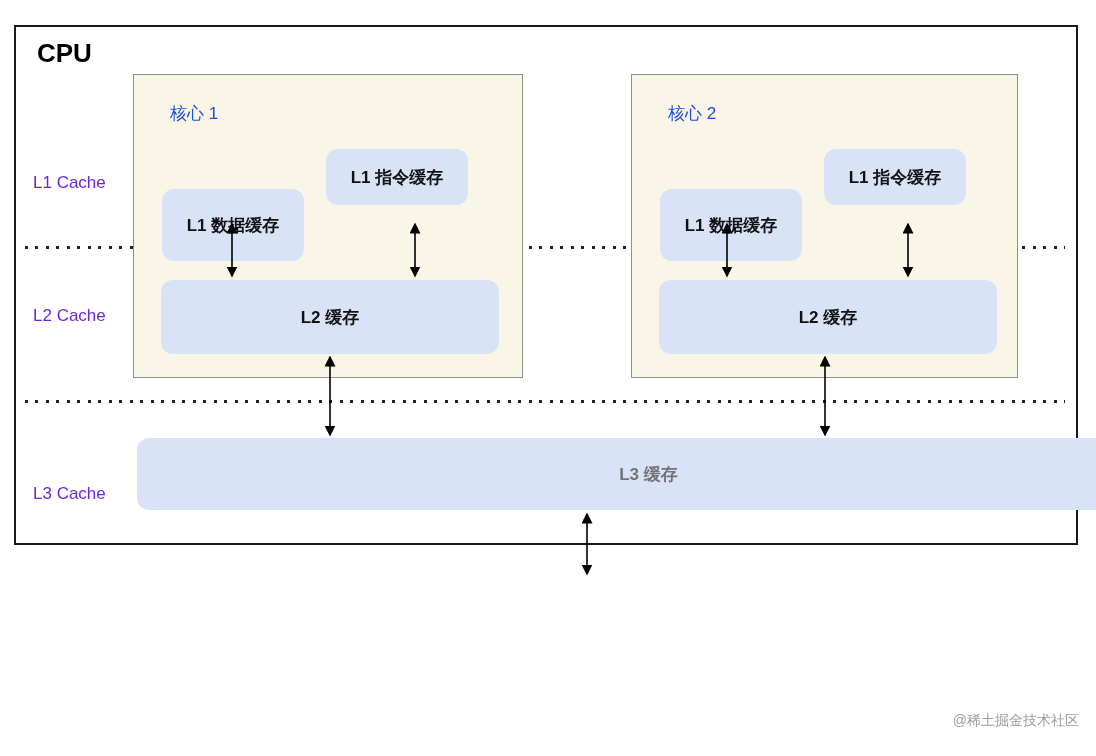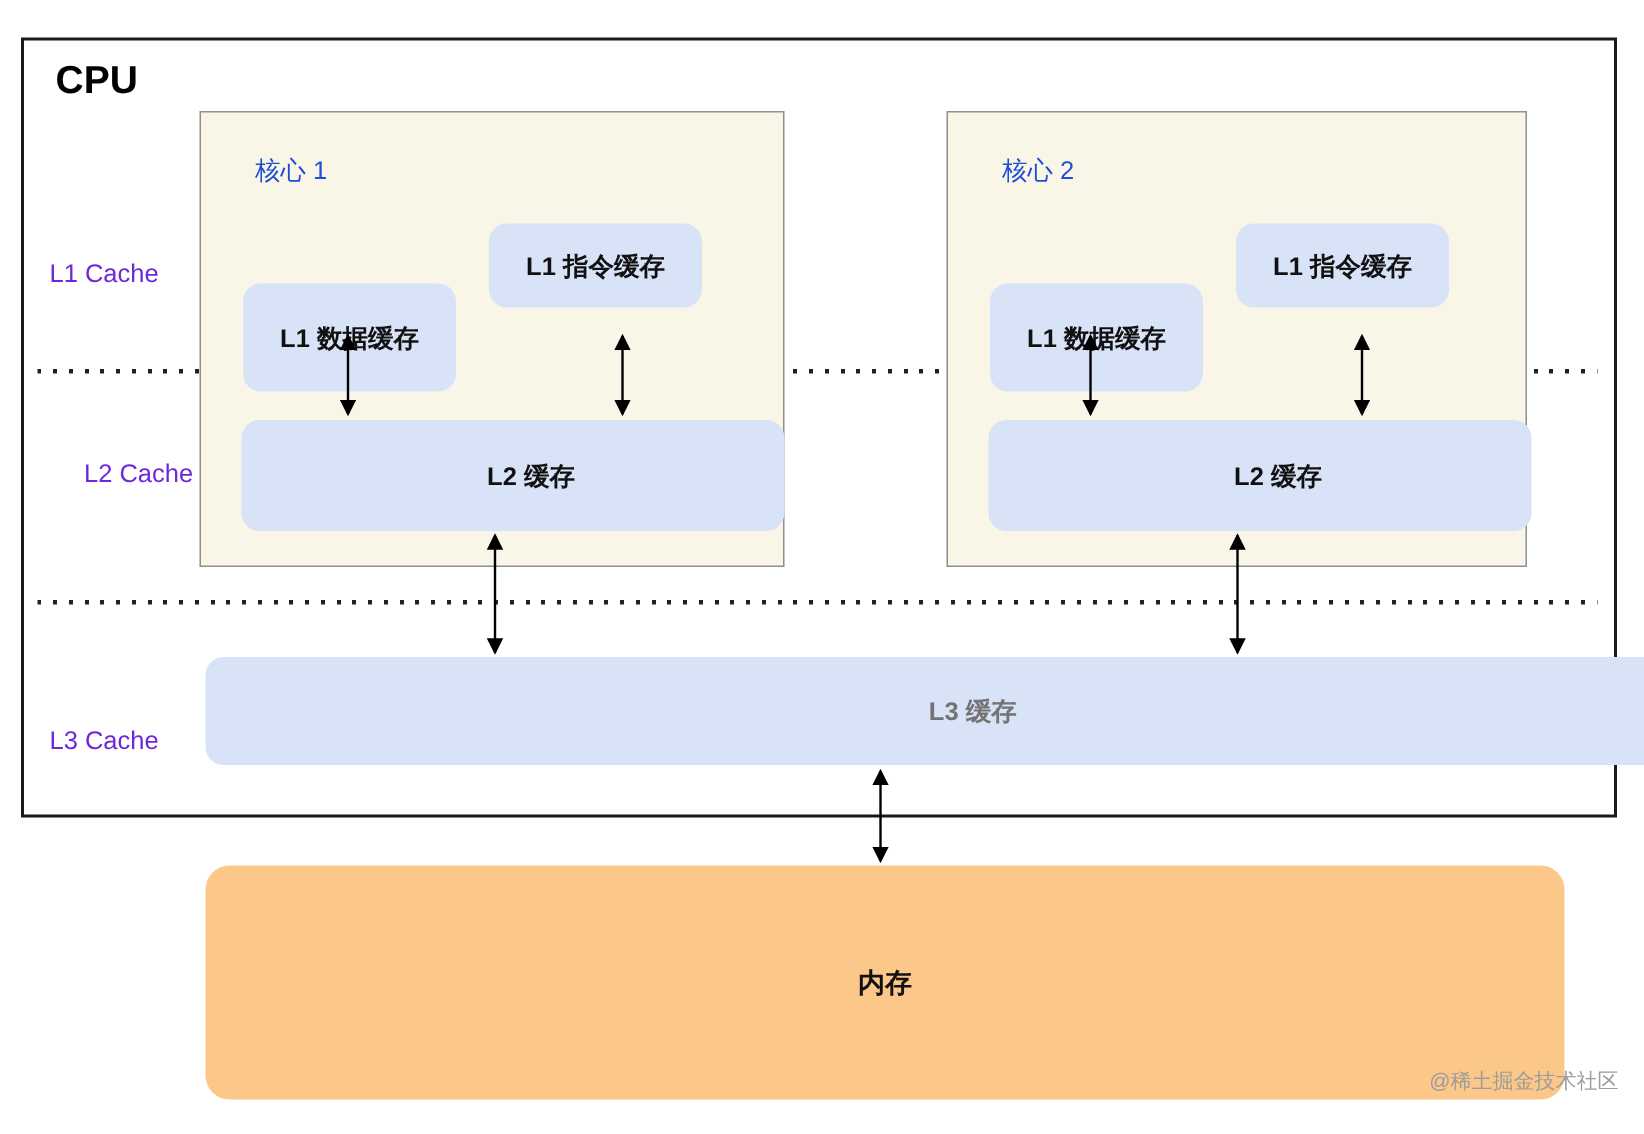--- a/index.html
+++ b/index.html
@@ -17,21 +17,21 @@
   }
   .cpu-title{
     position:absolute;left:37px;top:38px;
     font-size:26px;font-weight:bold;color:#000;
   }
   .row-label{
     position:absolute;left:33px;width:100px;
     font-size:17px;color:#6d28d9;
   }
   .row-label.l1{top:173px;}
-  .row-label.l2{top:306px;margin-left:23px;}
+  .row-label.l2{top:306px;}
   .row-label.l3{top:484px;}
   .core-box{
     position:absolute;top:74px;width:390px;height:304px;
     background:var(--core_bg,#f9f6e8);
     border:1.5px solid var(--core_border,#8f8f8f);
     box-sizing:border-box;
   }
   .core-box.core-1{left:133px;}
   .core-box.core-2{left:631px;width:387px;}
   .core-name{
@@ -40,21 +40,21 @@
   }
   .cache-box{
     position:absolute;
     background:var(--cache_blue,#d9e3f8);
     border-radius:12px;
     display:flex;align-items:center;justify-content:center;
     font-size:17px;font-weight:bold;color:#111;
   }
   .l1d{left:28px;top:74px;width:142px;height:72px;margin-top:40px;}
   .l1i{left:192px;top:74px;width:142px;height:56px;}
-  .l2c{left:27px;top:205px;width:338px;height:74px;padding-left:24px;}
+  .l2c{left:27px;top:205px;width:338px;height:74px;}
   .l3-box{
     position:absolute;left:137px;top:438px;width:1023px;height:72px;
     background:var(--cache_blue,#d9e3f8);
     border-radius:12px;
     display:flex;align-items:center;justify-content:center;
     font-size:17px;font-weight:bold;color:#737373;
   }
   .memory-box{
     position:absolute;left:137px;top:577px;width:906px;height:156px;
     background:var(--memory_orange,#fcc889);
@@ -103,21 +103,20 @@
 
   <div class="core-box core-2">
     <div class="core-name">核心 2</div>
     <div class="cache-box l1d">L1 数据缓存</div>
     <div class="cache-box l1i">L1 指令缓存</div>
     <div class="cache-box l2c">L2 缓存</div>
   </div>
 
   <div class="l3-box">L3 缓存</div>
 
-  <div class="memory-box">内存</div>
 
   <svg id="arrow-layer" viewBox="0 0 1096 756" xmlns="http://www.w3.org/2000/svg">
     <defs>
       <marker id="ah" markerUnits="userSpaceOnUse" markerWidth="11" markerHeight="12" refX="9.5" refY="5.5" orient="auto-start-reverse">
         <path d="M0,0 L11,5.5 L0,11 Z" fill="#000"></path>
       </marker>
     </defs>
     <g stroke="#000" stroke-width="1.6">
       <line x1="232" y1="224" x2="232" y2="276" marker-start="url(#ah)" marker-end="url(#ah)"></line>
       <line x1="415" y1="224" x2="415" y2="276" marker-start="url(#ah)" marker-end="url(#ah)"></line>

